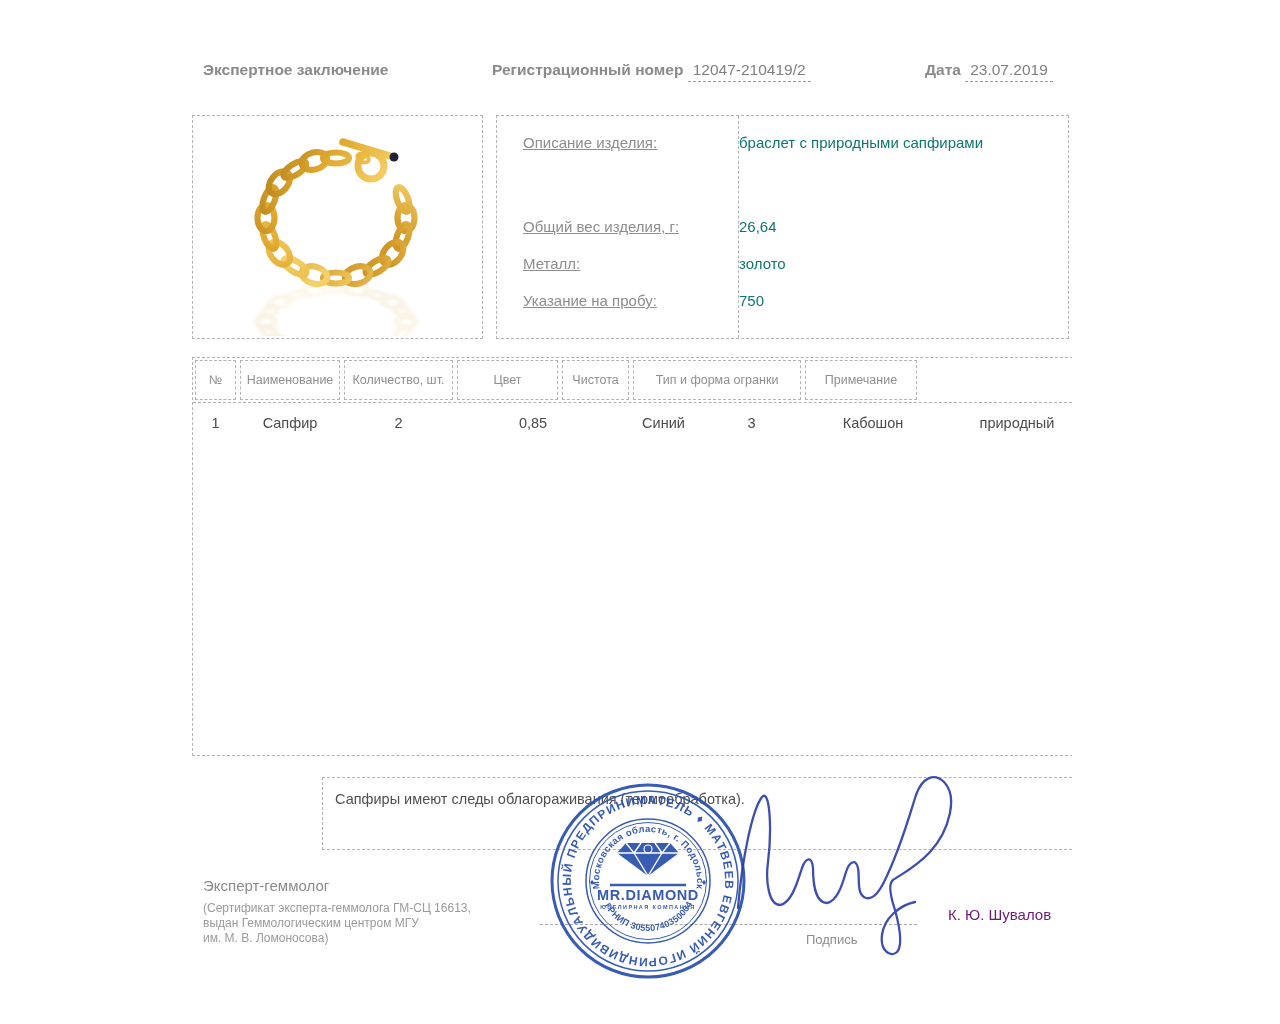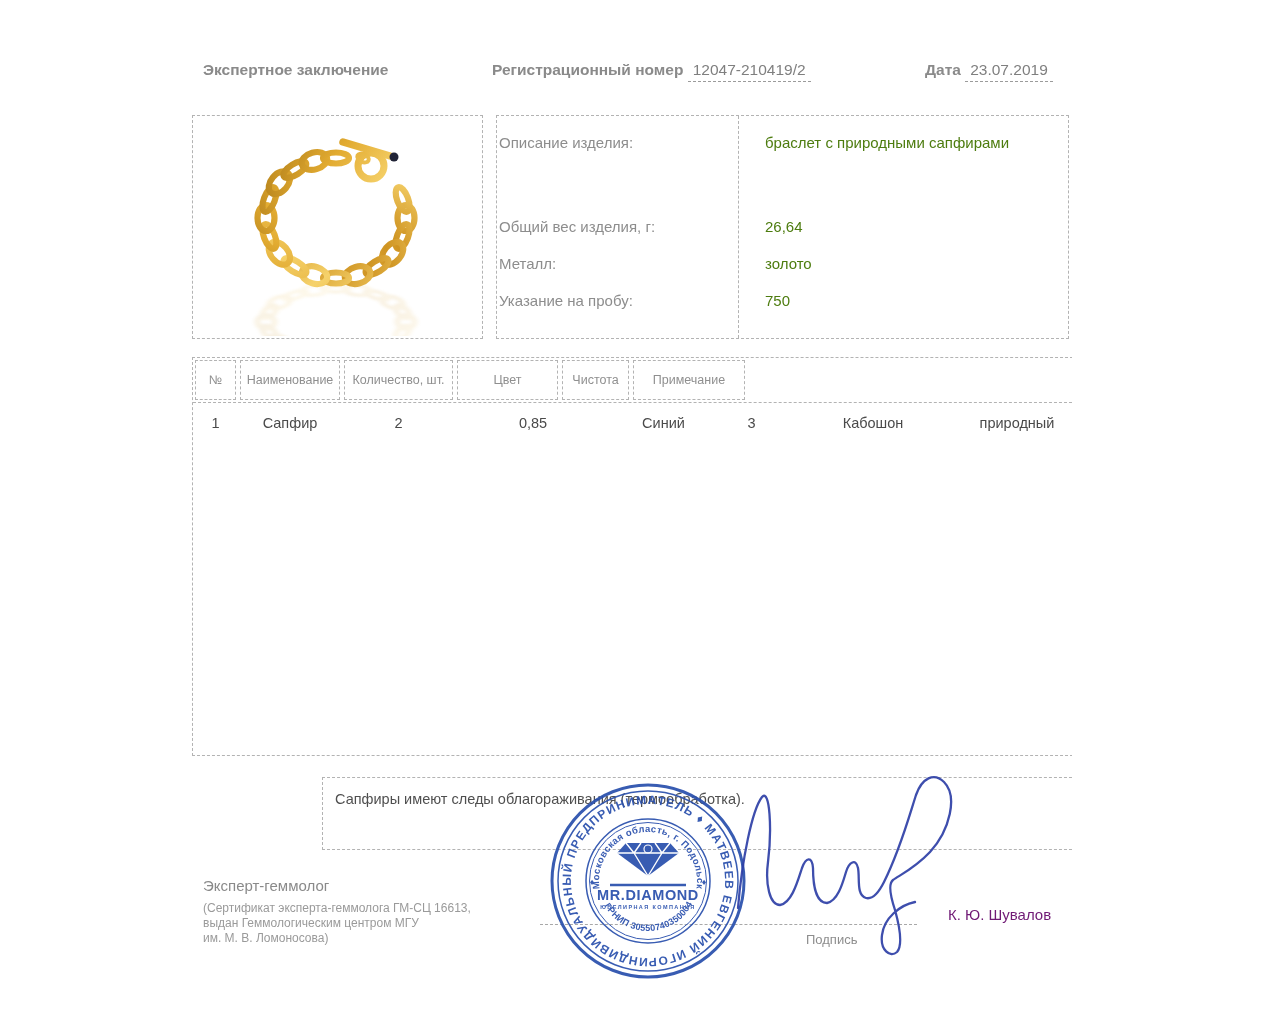--- a/index.html
+++ b/index.html
@@ -17,22 +17,22 @@
   }
   .abs{position:absolute;}
   .dashed{border:1px dashed var(--border-gray);}
   .lbl{color:var(--label-gray);font-size:15px;}
   .val{color:var(--value-gray);font-size:15px;}
   .underlined{border-bottom:1px dashed #9b9b9b;padding:0 5px 3px 5px;font-weight:normal;color:#7f7f7f;}
   
   .hdr{top:61px;font-size:15.5px;font-weight:bold;color:#8a8a8a;white-space:nowrap;}
   
   .descrow{position:absolute;left:0;width:100%;}
-  .descrow .lbl{position:absolute;left:2px;top:0;white-space:nowrap;}
-  .descrow .val{position:absolute;left:268px;top:0;white-space:nowrap;color:#4d7c0f;}
+  .descrow .lbl{position:absolute;left:26px;top:0;white-space:nowrap;text-decoration:underline;}
+  .descrow .val{position:absolute;left:242px;top:0;white-space:nowrap;color:#0f766e;}
   
   .t-title{height:37px;line-height:37px;padding-left:12px;font-size:14px;color:#999;
            border-bottom:1px dashed var(--border-gray);}
   .t-head{display:flex;column-gap:4px;padding:2px;border-bottom:1px dashed var(--border-gray);}
   .t-head .cell{
     border:1px dashed var(--border-gray);min-height:40px;display:flex;align-items:center;justify-content:center;
     text-align:center;font-size:12.5px;color:#8f8f8f;line-height:1.3;padding:2px 4px;box-sizing:border-box;
   }
   .t-row{display:flex;column-gap:4px;padding:2px;margin-top:8px;}
   .t-row .cell{display:flex;align-items:center;justify-content:center;font-size:14.5px;color:#4a4a4a;
@@ -138,20 +138,21 @@
     </div>
   </div>
 
   <div class="abs dashed" style="left:192px;top:357px;width:884px;height:397px;">
     <div class="t-head">
       <div class="cell c0">№</div>
       <div class="cell c1">Наименование</div>
       <div class="cell c2">Количество, шт.</div>
       <div class="cell c4">Цвет</div>
       <div class="cell c5">Чистота</div>
+      <div class="cell c6">Тип и форма огранки</div>
       <div class="cell c7">Примечание</div>
     </div>
     <div class="t-row">
       <div class="cell c0">1</div>
       <div class="cell c1">Сапфир</div>
       <div class="cell c2">2</div>
       <div class="cell c3">0,85</div>
       <div class="cell c4">Синий</div>
       <div class="cell c5">3</div>
       <div class="cell c6">Кабошон</div>

